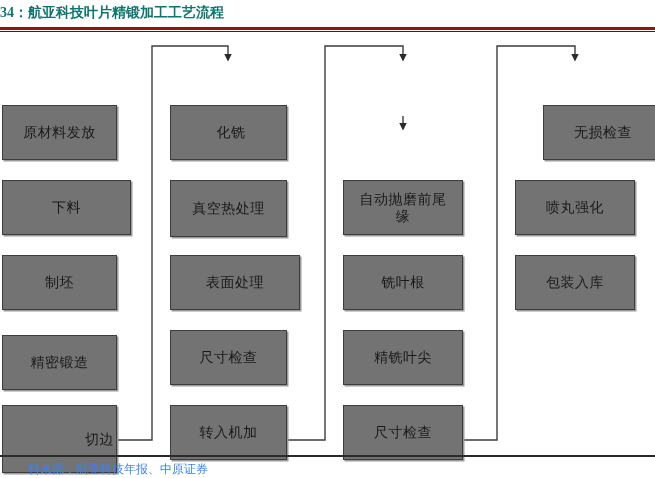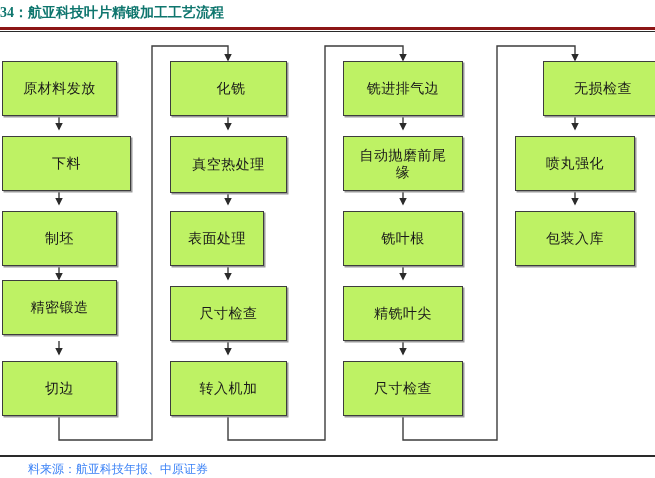--- a/index.html
+++ b/index.html
@@ -84,32 +84,33 @@
     left: 0;
     top: 0;
     width: 655px;
     height: 416px;
   }
 
   .node-box {
     position: absolute;
     box-sizing: border-box;
     border: 1px solid #3d3d3d;
-    background: #bef264;
+    background: #737373;
     box-shadow: 1.5px 1.5px 0 0 #9a9a9a;
     display: flex;
     align-items: center;
     justify-content: center;
     text-align: center;
     font-size: 14px;
     line-height: 17px;
     color: #1a1a1a;
     letter-spacing: 0.5px;
     font-family: "Liberation Serif", "DejaVu Serif", serif;
     padding: 0 2px;
+    margin-top: 44px;
   }
   .node-label {
     display: block;
     white-space: pre-line;
   }
 </style>
 </head>
 <body>
 
 <div id="figure-title">34：航亚科技叶片精锻加工工艺流程</div>
@@ -155,46 +156,43 @@
 
   <div class="node-box" style="left:2px;  top:25px;  width:115px; height:55px;">
     <span class="node-label">原材料发放</span>
   </div>
   <div class="node-box" style="left:2px;  top:100px; width:129px; height:55px;">
     <span class="node-label">下料</span>
   </div>
   <div class="node-box" style="left:2px;  top:175px; width:115px; height:55px;">
     <span class="node-label">制坯</span>
   </div>
-  <div class="node-box" style="left:2px;  top:244px; width:115px; height:55px;">
+  <div class="node-box" style="left:2px;  top:255px; width:115px; height:55px;">
     <span class="node-label">精密锻造</span>
   </div>
-  <div class="node-box" style="left:2px;  top:325px; width:115px; height:55px;">
+  <div class="node-box" style="left:2px;  top:325px; width:115px; height:68px;justify-content:flex-end;">
     <span class="node-label">切边</span>
   </div>
 
   <div class="node-box" style="left:170px; top:25px;  width:117px; height:55px;padding-left:7px;">
     <span class="node-label">化铣</span>
   </div>
   <div class="node-box" style="left:170px; top:100px; width:117px; height:57px;">
     <span class="node-label">真空热处理</span>
   </div>
-  <div class="node-box" style="left:170px; top:175px; width:94px; height:55px;text-align:right;">
+  <div class="node-box" style="left:170px; top:175px; width:130px; height:55px;text-align:right;">
     <span class="node-label">表面处理</span>
   </div>
   <div class="node-box" style="left:170px; top:250px; width:117px; height:55px;">
     <span class="node-label">尺寸检查</span>
   </div>
   <div class="node-box" style="left:170px; top:325px; width:117px; height:55px;">
     <span class="node-label">转入机加</span>
   </div>
 
-  <div class="node-box" style="left:343px; top:25px;  width:120px; height:55px;">
-    <span class="node-label">铣进排气边</span>
-  </div>
   <div class="node-box" style="left:343px; top:100px; width:120px; height:55px;">
     <span class="node-label">自动抛磨前尾
 缘</span>
   </div>
   <div class="node-box" style="left:343px; top:175px; width:120px; height:55px;">
     <span class="node-label">铣叶根</span>
   </div>
   <div class="node-box" style="left:343px; top:250px; width:120px; height:55px;">
     <span class="node-label">精铣叶尖</span>
   </div>

